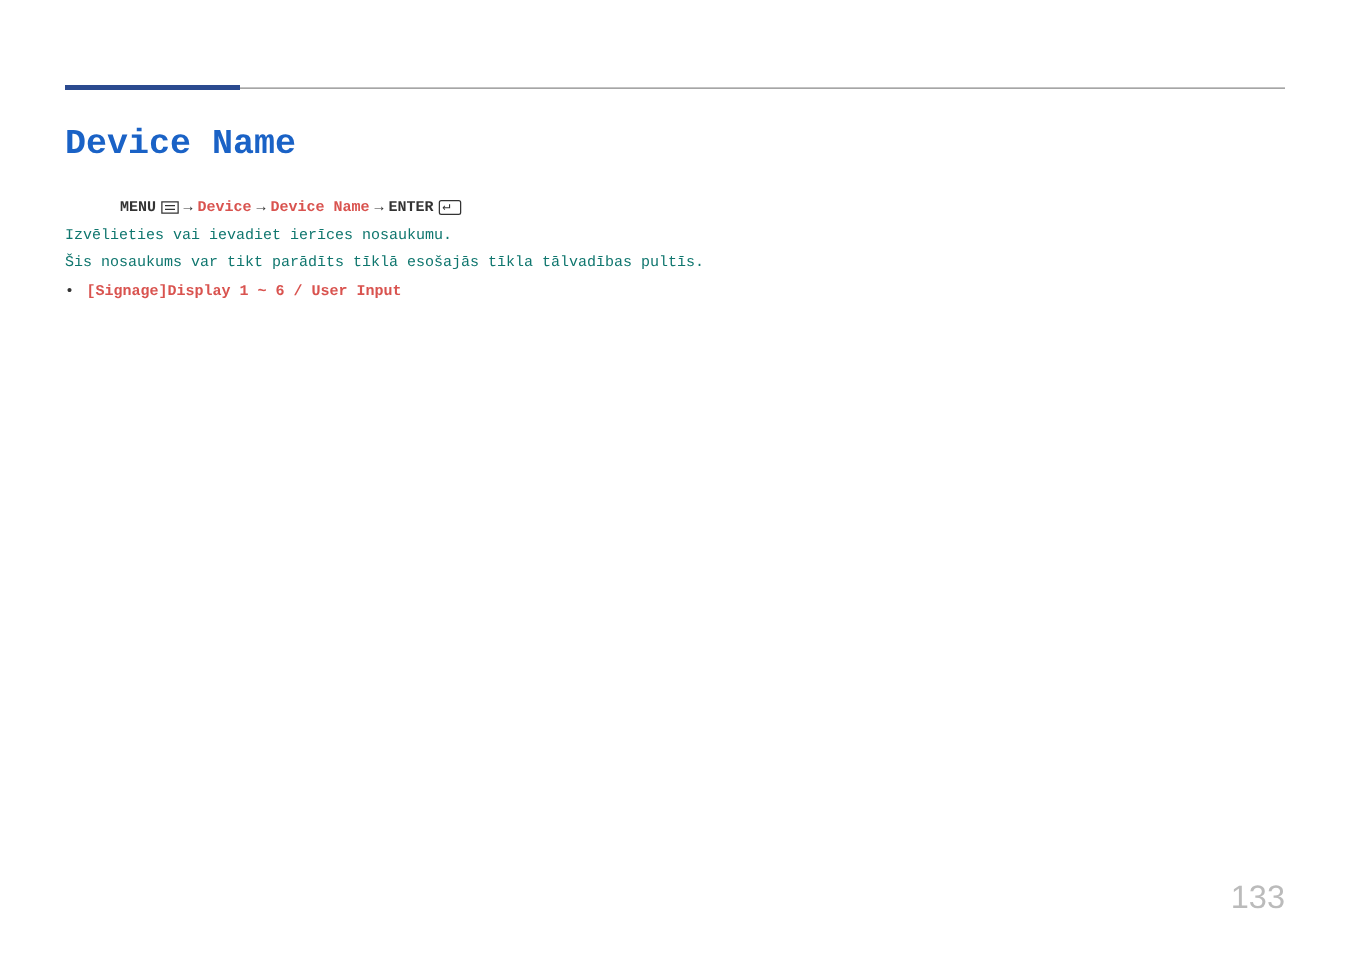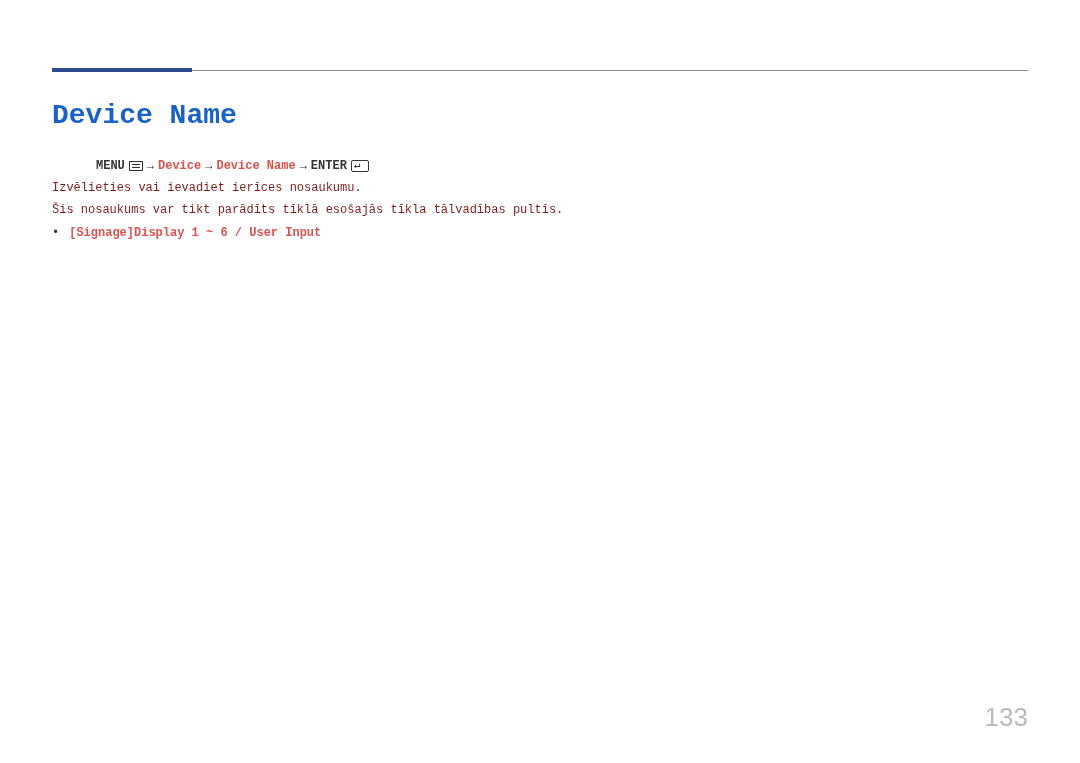--- a/index.html
+++ b/index.html
@@ -74,21 +74,21 @@
     }
     .icon-enter::before {
       content: "↵";
       position: absolute;
       left: 2px; top: -3px;
       font-size: 11px;
       color: #333;
     }
     .desc {
       font-size: 12px;
-      color: #7f1d1d;
+      color: #0f766e;
       margin-bottom: 4px;
       line-height: 1.5;
     }
     .bullet-line {
       display: flex;
       align-items: flex-start;
       gap: 10px;
       margin-top: 6px;
     }
     .bullet {

